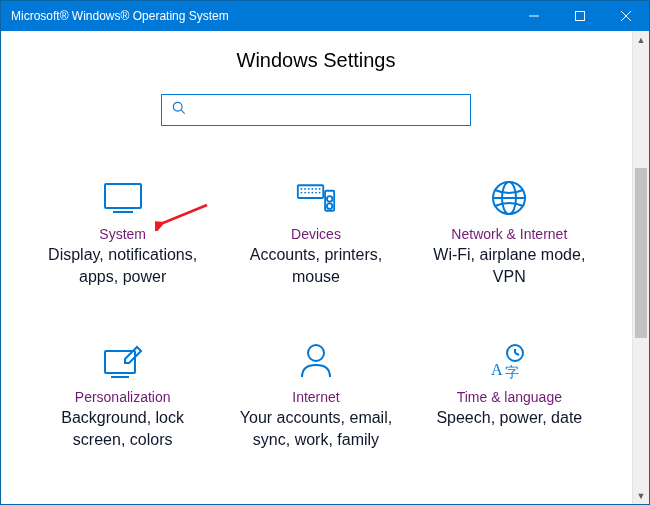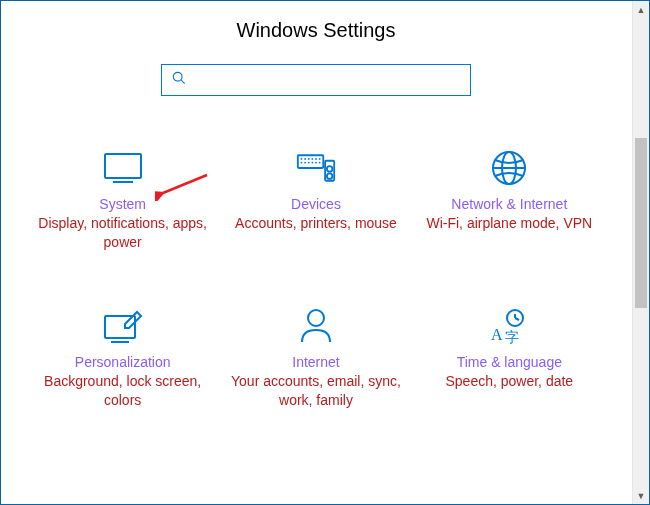--- a/index.html
+++ b/index.html
@@ -99,26 +99,26 @@
     width: 40px;
     height: 40px;
     display: flex;
     align-items: center;
     justify-content: center;
     color: #0078d7;
     margin-bottom: 8px;
   }
   .tile-title {
     font-size: 14px;
-    color: #8b5cf6;
+    color: #701a75;
     margin-bottom: 2px;
   }
   .tile-desc {
-    font-size: 14px;
-    color: #b91c1c;
+    font-size: 16px;
+    color: #0f172a;
     line-height: 1.35;
     max-width: 170px;
   }
   .scrollbar-track {
     position: absolute;
     right: 0;
     top: 0;
     width: 17px;
     height: 100%;
     background: #f0f0f0;
@@ -149,20 +149,39 @@
     left: 154px;
     top: 170px;
     pointer-events: none;
   }
 </style>
 </head>
 <body>
 
 <div class="window">
 
+  <div class="titlebar">
+    <div class="title-text">Microsoft® Windows® Operating System</div>
+    <div class="win-btn">
+      <svg width="10" height="10">
+          <line x1="0" y1="5" x2="10" y2="5" stroke-width="1"></line>
+        </svg>
+    </div>
+    <div class="win-btn">
+      <svg width="10" height="10">
+          <rect x="0.5" y="0.5" width="9" height="9" fill="none" stroke-width="1"></rect>
+        </svg>
+    </div>
+    <div class="win-btn">
+      <svg width="10" height="10">
+          <line x1="0" y1="0" x2="10" y2="10" stroke-width="1"></line>
+          <line x1="10" y1="0" x2="0" y2="10" stroke-width="1"></line>
+        </svg>
+    </div>
+  </div>
 
   <div class="viewport">
 
     <div class="content">
       <div class="page-title">Windows Settings</div>
 
       <div class="search-box">
         <span class="mag">
           <svg width="14" height="14" viewBox="0 0 16 16" fill="none" stroke="#0078d7" stroke-width="1.3">
               <circle cx="6.5" cy="6.5" r="5"></circle>

